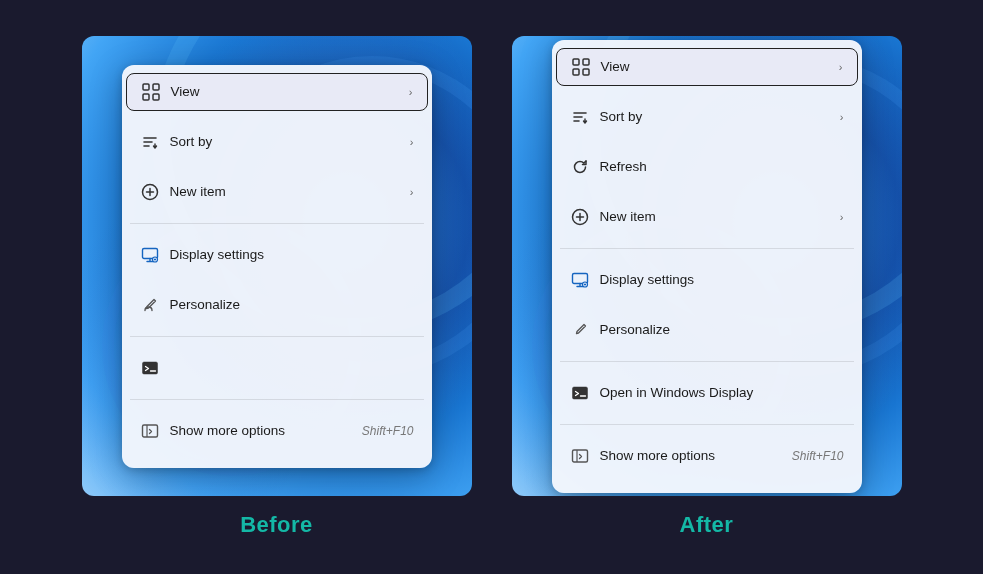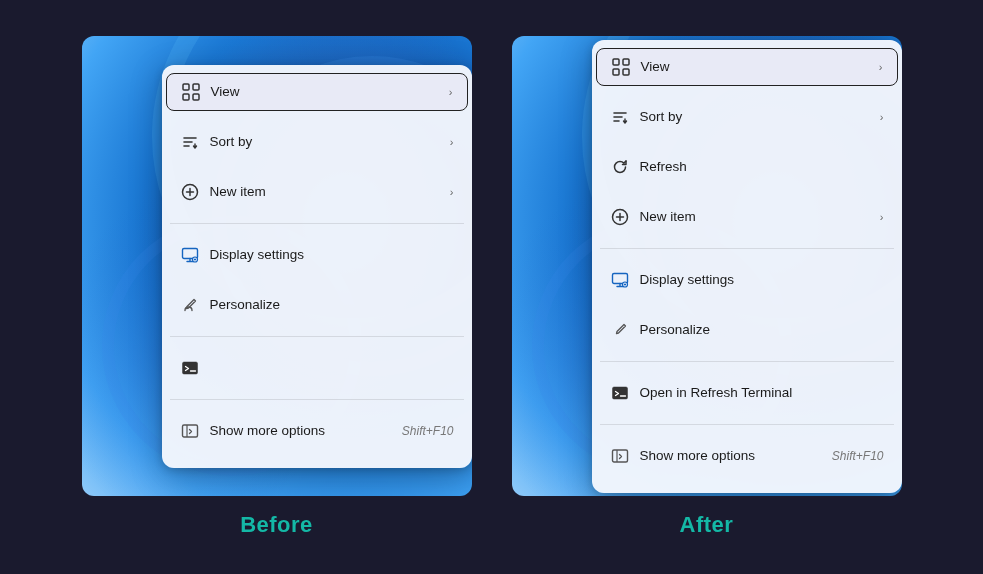--- a/index.html
+++ b/index.html
@@ -32,21 +32,21 @@
 
     .desktop-bg {
       width: 390px;
       height: 460px;
       border-radius: 12px;
       overflow: hidden;
       position: relative;
       background: radial-gradient(ellipse at 70% 40%, #1565c0 0%, #0d47a1 30%, #1976d2 55%, #42a5f5 80%, #90caf9 100%);
       display: flex;
       align-items: center;
-      justify-content: flex-end;
+      justify-content: center;
     }
 
     
     .desktop-bg::before {
       content: '';
       position: absolute;
       top: -60px;
       right: -40px;
       width: 350px;
       height: 500px;
@@ -346,21 +346,21 @@
         <div class="menu-divider"></div>
 
         <div class="menu-item">
           <span class="menu-icon">
             <svg width="18" height="18" viewBox="0 0 18 18" fill="none">
               <rect x="1.5" y="3" width="15" height="12" rx="1.5" fill="#333" stroke="#333" stroke-width="0.5"></rect>
               <path d="M4.5 7.5l3 2-3 2" stroke="white" stroke-width="1.3" stroke-linecap="round" stroke-linejoin="round"></path>
               <path d="M9.5 12h5" stroke="white" stroke-width="1.3" stroke-linecap="round"></path>
             </svg>
           </span>
-          <span class="menu-label">Open in Refresh Terminal</span>
+          <span class="menu-label">Open in Windows Display</span>
         </div>
 
         <div class="menu-divider"></div>
 
         <div class="menu-item">
           <span class="menu-icon">
             <svg width="18" height="18" viewBox="0 0 18 18" fill="none">
               <rect x="1.5" y="3" width="15" height="12" rx="1.5" stroke="#555" stroke-width="1.4"></rect>
               <path d="M6 3v12" stroke="#555" stroke-width="1.2"></path>
               <path d="M8.5 7.5l2 2-2 2" stroke="#555" stroke-width="1.3" stroke-linecap="round" stroke-linejoin="round"></path>

